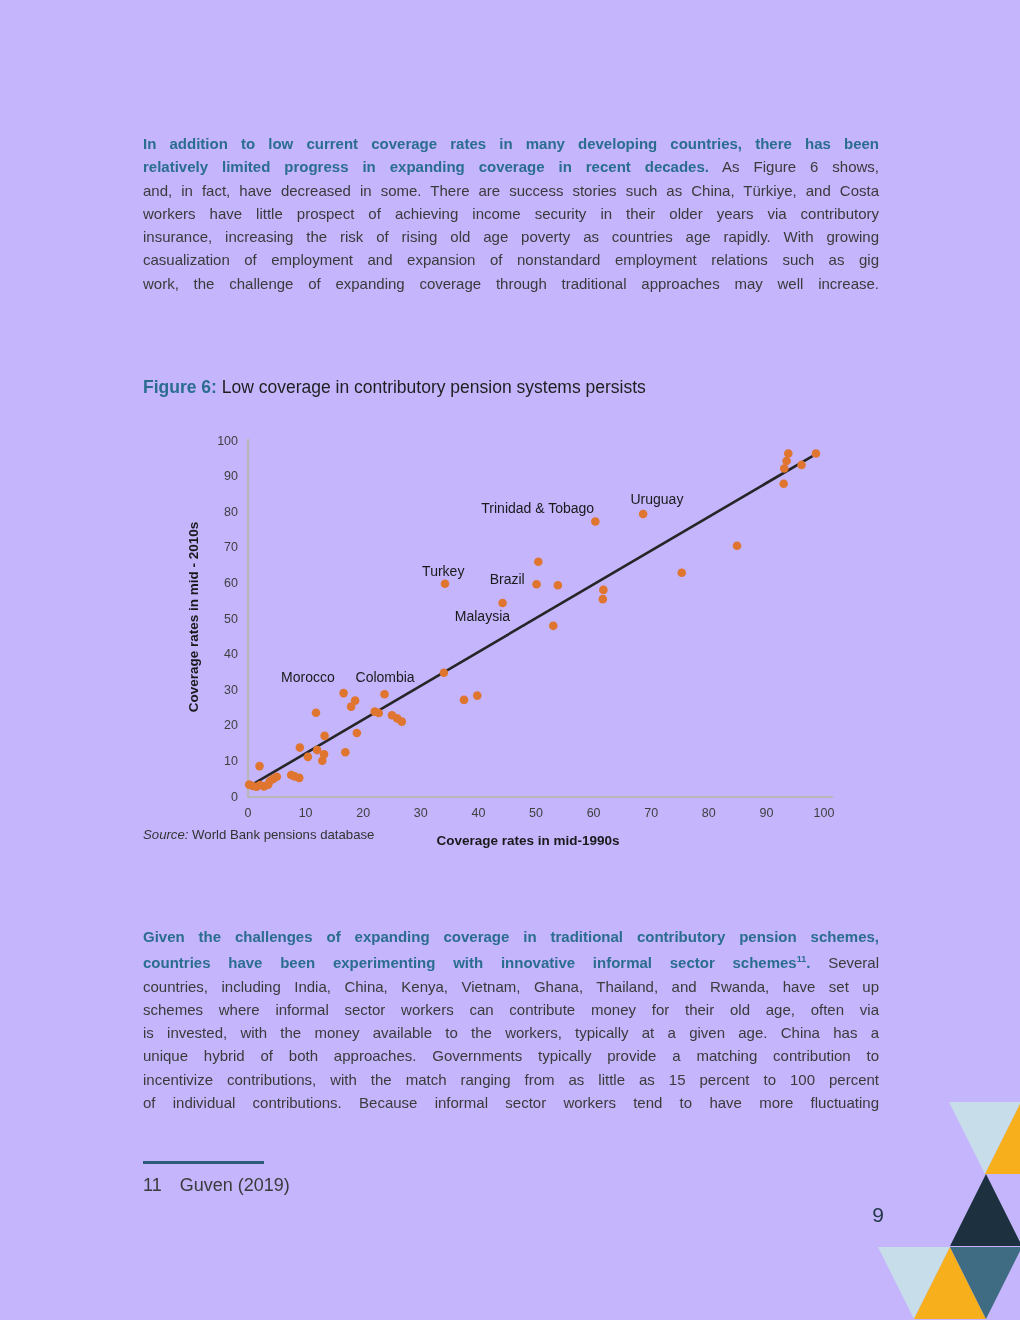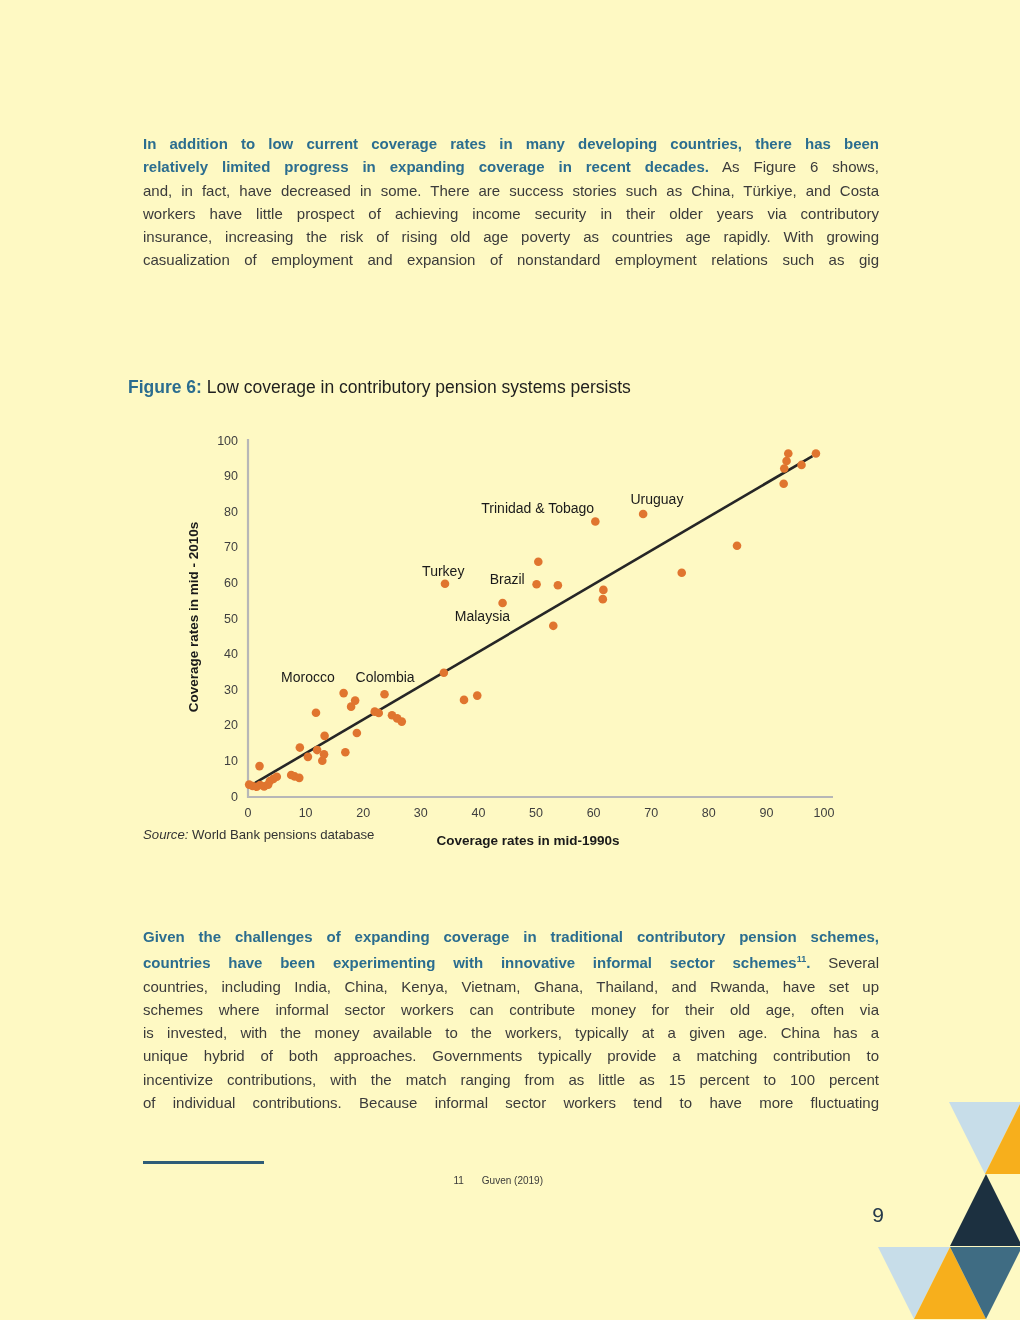--- a/index.html
+++ b/index.html
@@ -1,54 +1,55 @@
 <!DOCTYPE html>
 <html><head>
 <meta charset="utf-8">
 <style>
   html,body{margin:0;padding:0;}
   body{font-family:"Liberation Sans",sans-serif;background:#ffffff;}
-  #page{position:relative;width:1020px;height:1320px;background:#fef9c3;overflow:hidden;}
+  #page{position:relative;width:1020px;height:1320px;background:#c4b5fd;overflow:hidden;}
 
   .body-par{position:absolute;left:143px;width:736px;color:#3b3b3b;
     font-size:15px;line-height:23.3px;}
   .tline{text-align:justify;text-align-last:justify;white-space:normal;}
   .seg-b{color:#2b6d8f;font-weight:700;}
   .seg-r{color:#3b3b3b;font-weight:400;}
   .seg-sup{color:#2b6d8f;font-weight:700;font-size:9px;vertical-align:6px;}
 
-  .figure-title{position:absolute;left:128px;top:377px;width:760px;font-size:17.5px;color:#1f1f1f;}
+  .figure-title{position:absolute;left:143px;top:377px;width:760px;font-size:17.5px;color:#1f1f1f;}
   .figure-title .fig-label{color:#2b6d8f;font-weight:700;}
 
   .chart-wrap{position:absolute;left:160px;top:425px;width:690px;height:440px;}
 
   .source-line{position:absolute;left:143px;top:827px;width:600px;font-size:13.2px;color:#333333;}
   .source-line .src-label{font-style:italic;}
 
   .footnote-rule{position:absolute;left:143px;top:1161px;width:121px;height:3px;background:#2e5c77;}
-  .footnote{position:absolute;left:143px;top:1175px;width:400px;font-size:10px;color:#3b3b3b;text-align:right;}
+  .footnote{position:absolute;left:143px;top:1175px;width:400px;font-size:18px;color:#3b3b3b;}
   .footnote .fn-num{margin-right:18px;}
 
   .page-number{position:absolute;left:860px;top:1203px;width:36px;text-align:center;
     font-size:21px;color:#24384a;font-weight:400;}
 
   .corner-decoration{position:absolute;left:860px;top:1090px;width:160px;height:230px;}
 </style>
 </head>
 <body>
 
 <div id="page">
 
   <div class="body-par" style="top:132px;" id="p1">
       <div class="tline"><span class="seg-b">In addition to low current coverage rates in many developing countries, there has been</span></div>
       <div class="tline"><span class="seg-b">relatively limited progress in expanding coverage in recent decades.</span><span class="seg-r"> As Figure 6 shows,</span></div>
       <div class="tline"><span class="seg-r">and, in fact, have decreased in some. There are success stories such as China, Türkiye, and Costa</span></div>
       <div class="tline"><span class="seg-r">workers have little prospect of achieving income security in their older years via contributory</span></div>
       <div class="tline"><span class="seg-r">insurance, increasing the risk of rising old age poverty as countries age rapidly. With growing</span></div>
       <div class="tline"><span class="seg-r">casualization of employment and expansion of nonstandard employment relations such as gig</span></div>
+      <div class="tline"><span class="seg-r">work, the challenge of expanding coverage through traditional approaches may well increase.</span></div>
     </div>
 
   <div class="figure-title">
     <span class="fig-label">Figure 6:</span><span> Low coverage in contributory pension systems persists</span>
   </div>
 
   <div class="chart-wrap">
     <svg id="chart-svg" width="690" height="440" viewBox="0 0 690 440">
         <line x1="88" y1="14" x2="88" y2="373" stroke="#b7b7b7" stroke-width="2.2"></line>
         <line x1="87" y1="372" x2="673" y2="372" stroke="#b7b7b7" stroke-width="2.2"></line>

